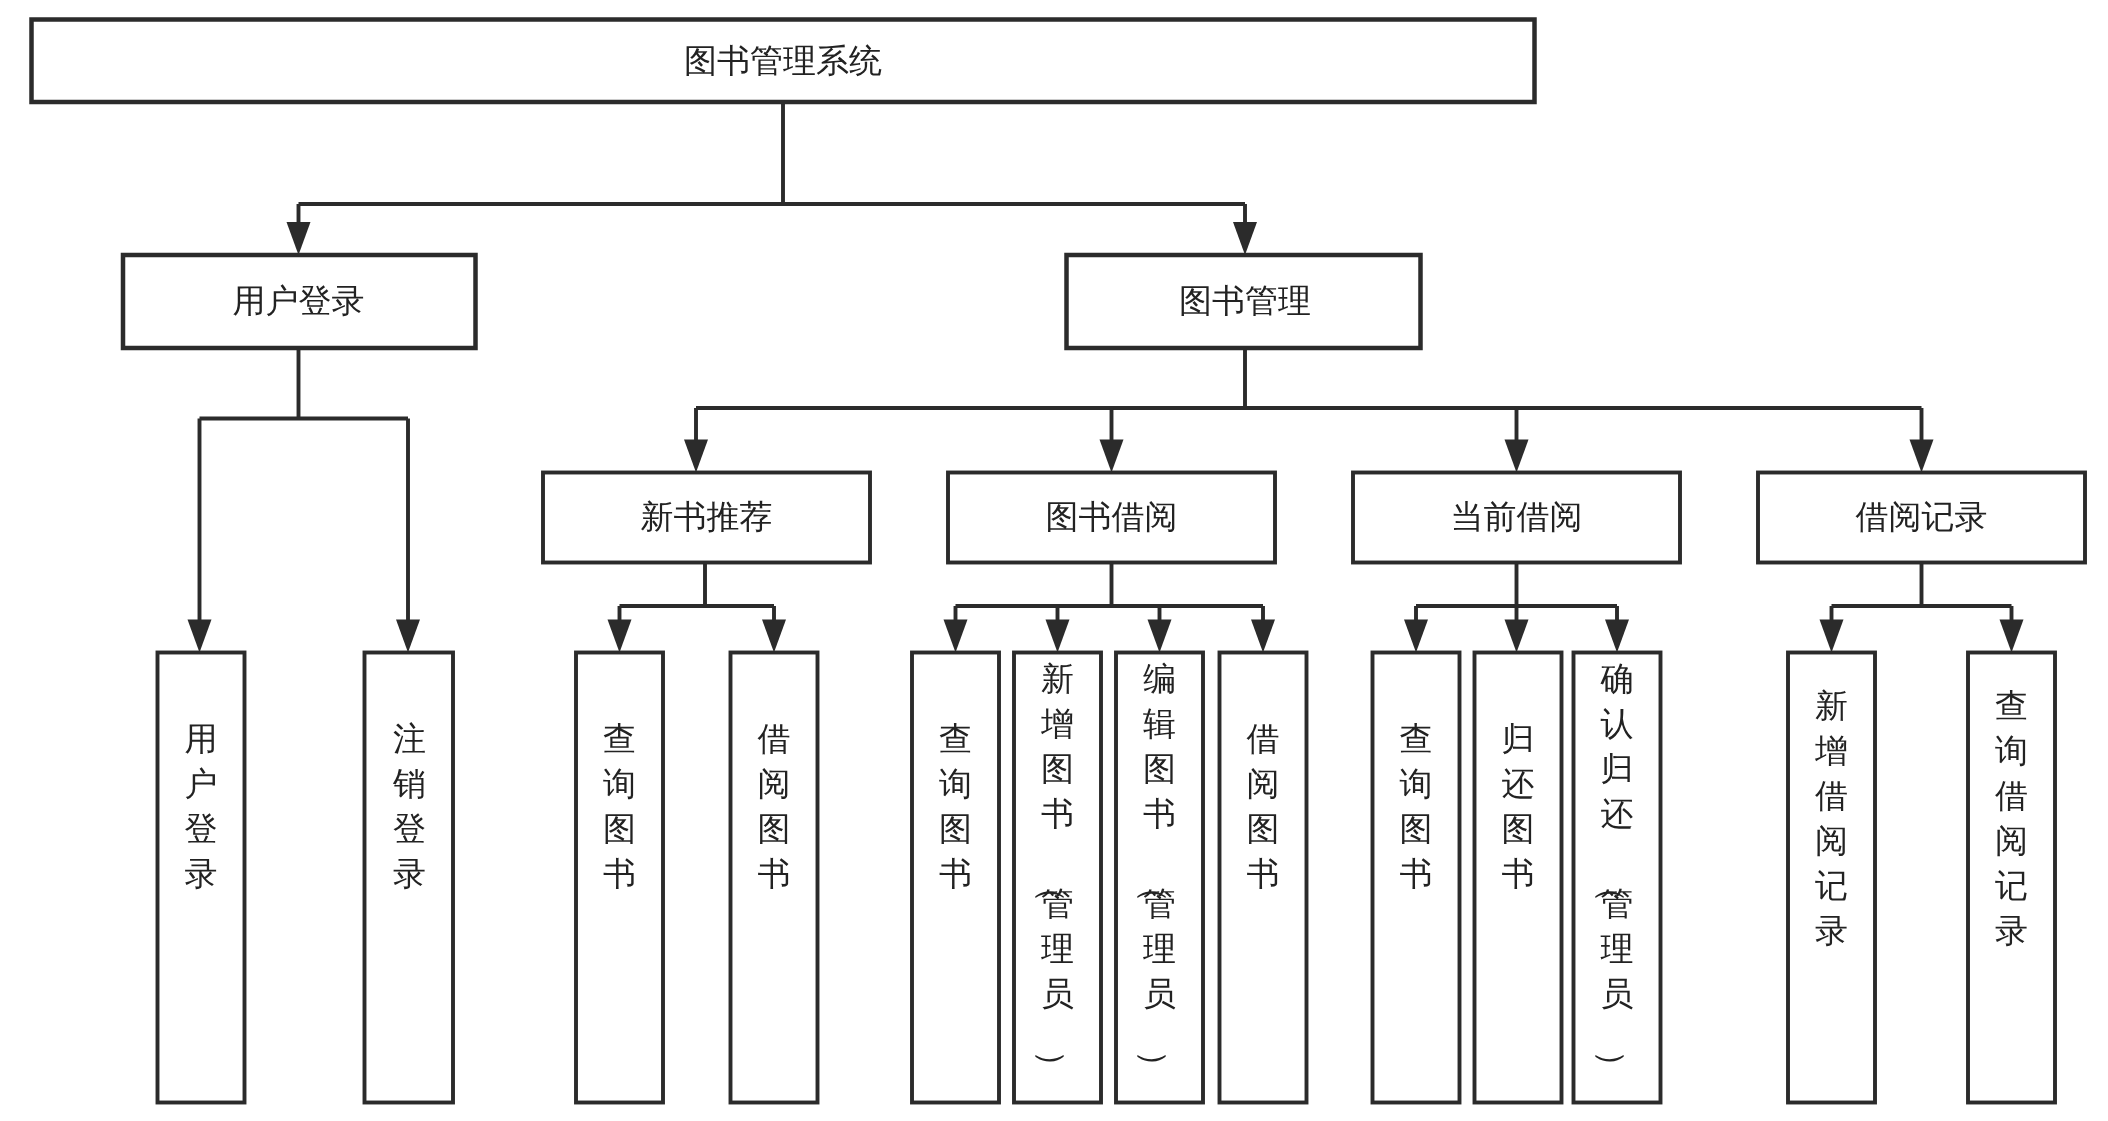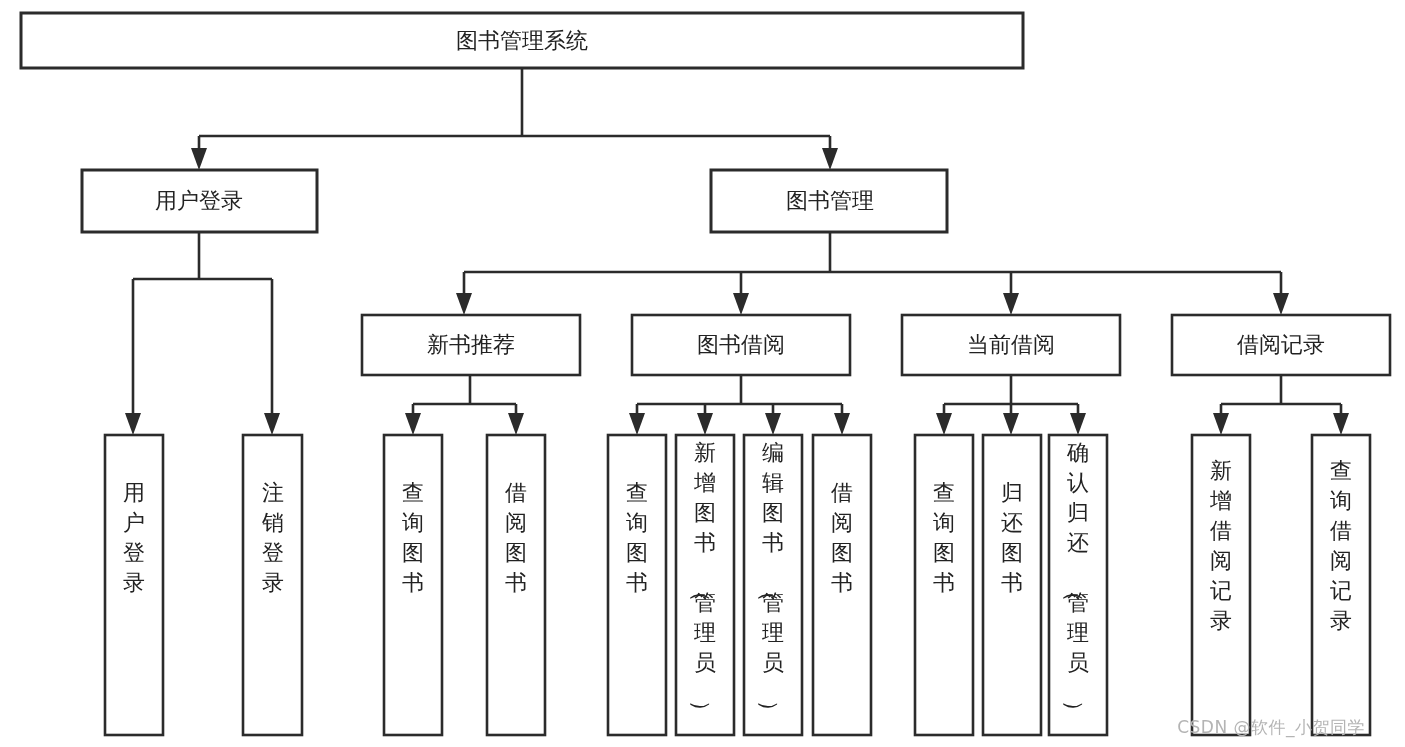--- a/index.html
+++ b/index.html
@@ -234,14 +234,13 @@
       <rect class="node-box thin" x="1192" y="435" width="58" height="300"></rect>
       <text class="node-label-v" x="1221" y="478"><tspan x="1221" dy="0">新</tspan><tspan x="1221" dy="30">增</tspan><tspan x="1221" dy="30">借</tspan><tspan x="1221" dy="30">阅</tspan><tspan x="1221" dy="30">记</tspan><tspan x="1221" dy="30">录</tspan></text>
     </g>
 
     <g>
       <rect class="node-box thin" x="1312" y="435" width="58" height="300"></rect>
       <text class="node-label-v" x="1341" y="478"><tspan x="1341" dy="0">查</tspan><tspan x="1341" dy="30">询</tspan><tspan x="1341" dy="30">借</tspan><tspan x="1341" dy="30">阅</tspan><tspan x="1341" dy="30">记</tspan><tspan x="1341" dy="30">录</tspan></text>
     </g>
   </svg>
 
-  <div class="watermark">CSDN @软件_小贺同学</div>
 </div>
 
 </body></html>

